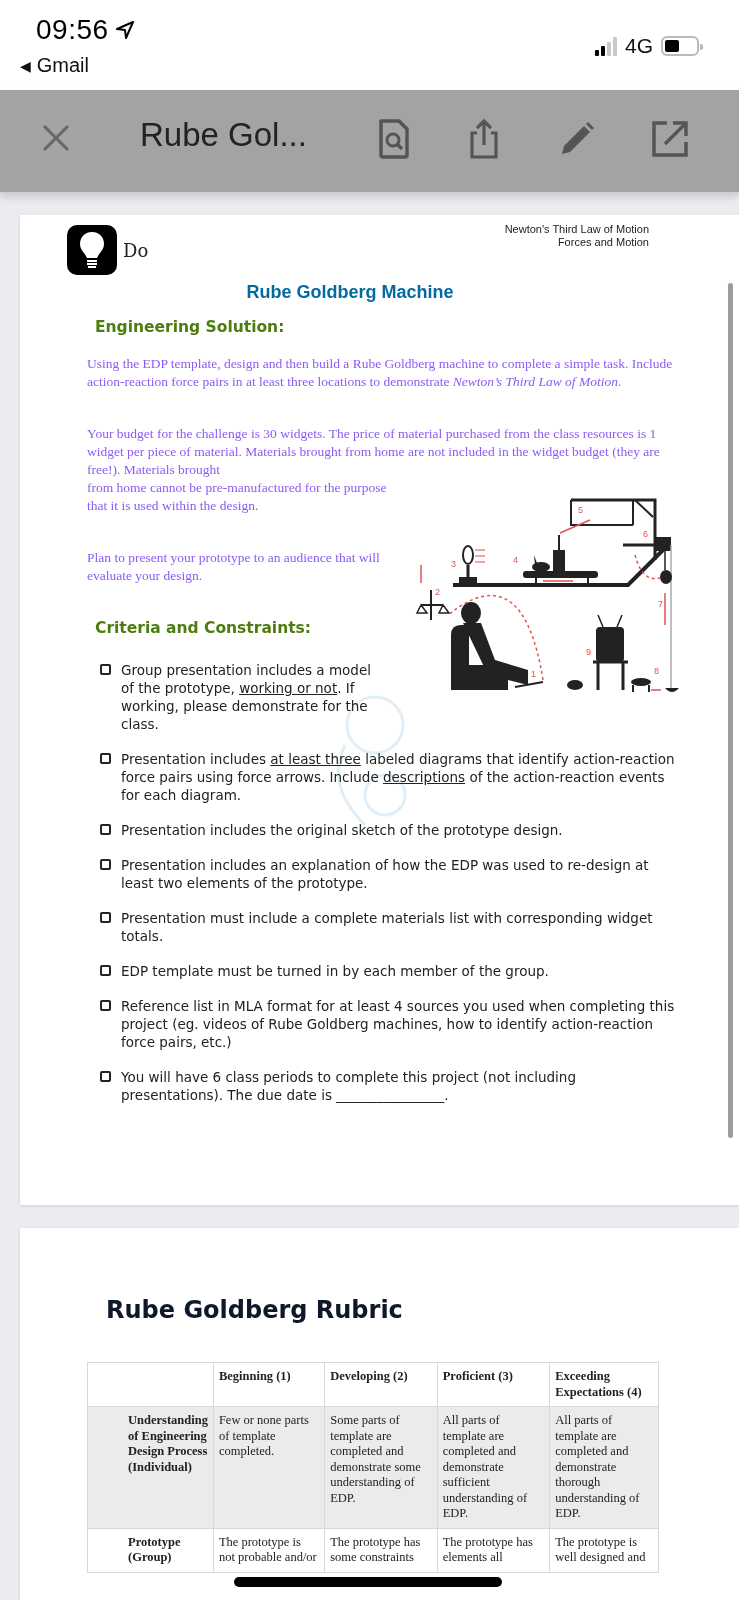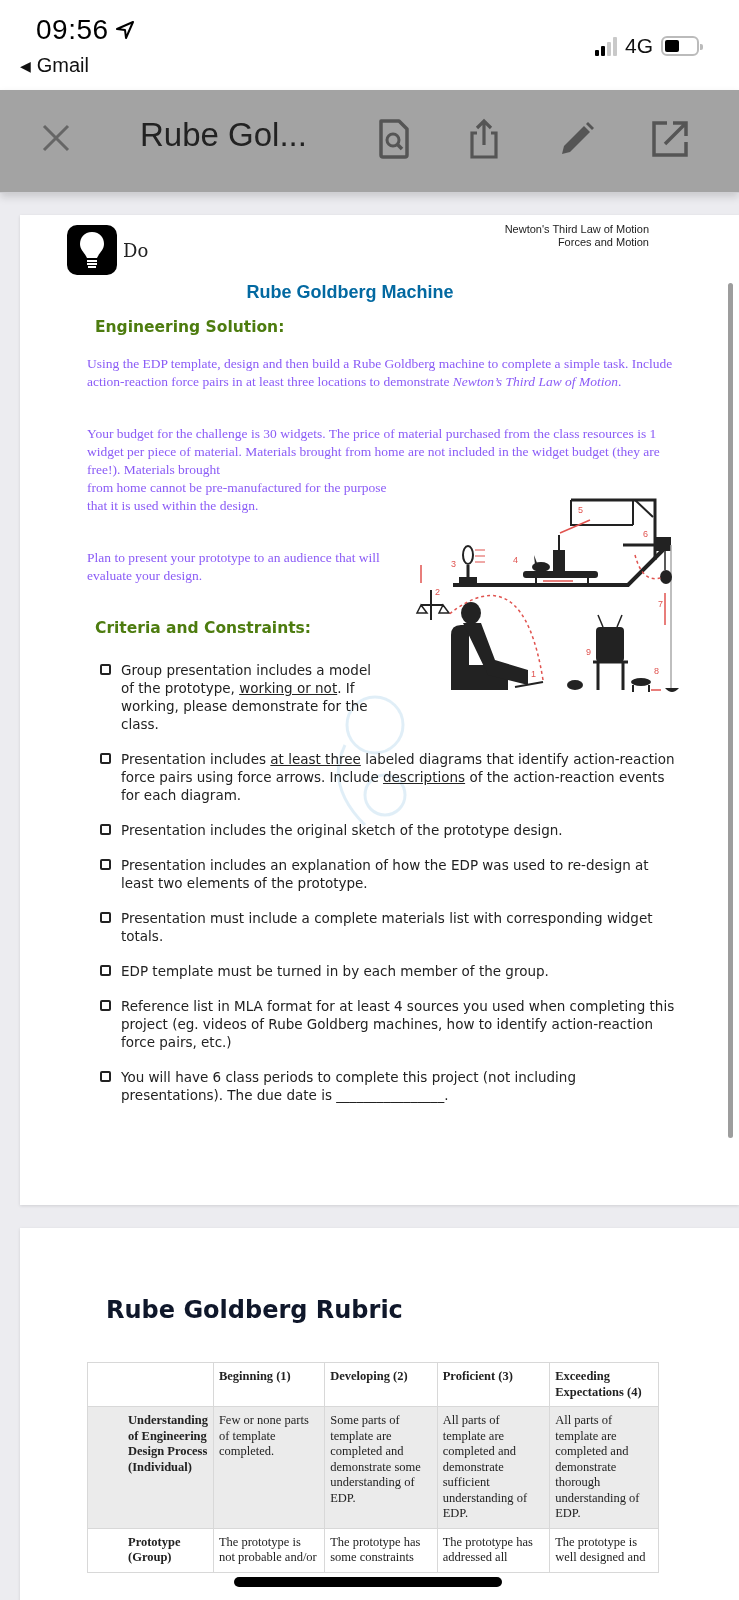--- a/index.html
+++ b/index.html
@@ -277,21 +277,21 @@
         <td class="rowhead">Understanding of Engineering Design Process (Individual)</td>
         <td>Few or none parts of template completed.</td>
         <td>Some parts of template are completed and demonstrate some understanding of EDP.</td>
         <td>All parts of template are completed and demonstrate sufficient understanding of EDP.</td>
         <td>All parts of template are completed and demonstrate thorough understanding of EDP.</td>
       </tr>
       <tr>
         <td class="rowhead">Prototype (Group)</td>
         <td>The prototype is not probable and/or</td>
         <td>The prototype has some constraints</td>
-        <td>The prototype has addressed all</td>
+        <td>The prototype has elements all</td>
         <td>The prototype is well designed and</td>
       </tr>
     </tbody>
       </table>
   </div>
 
   <div class="scrollbar"></div>
 </div>
 
 <div class="home-indicator"></div>

